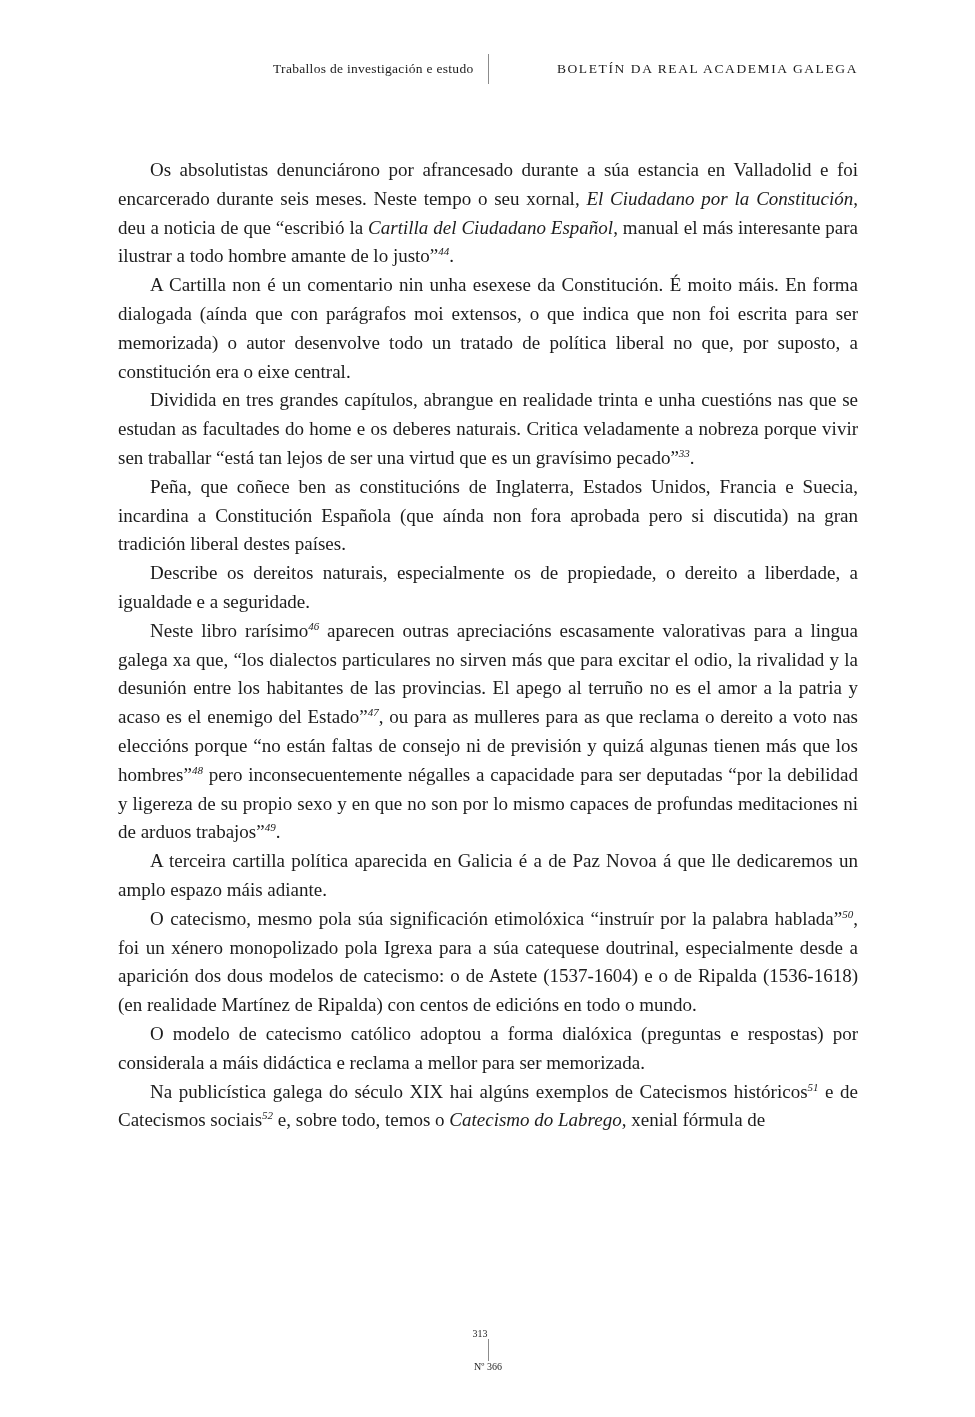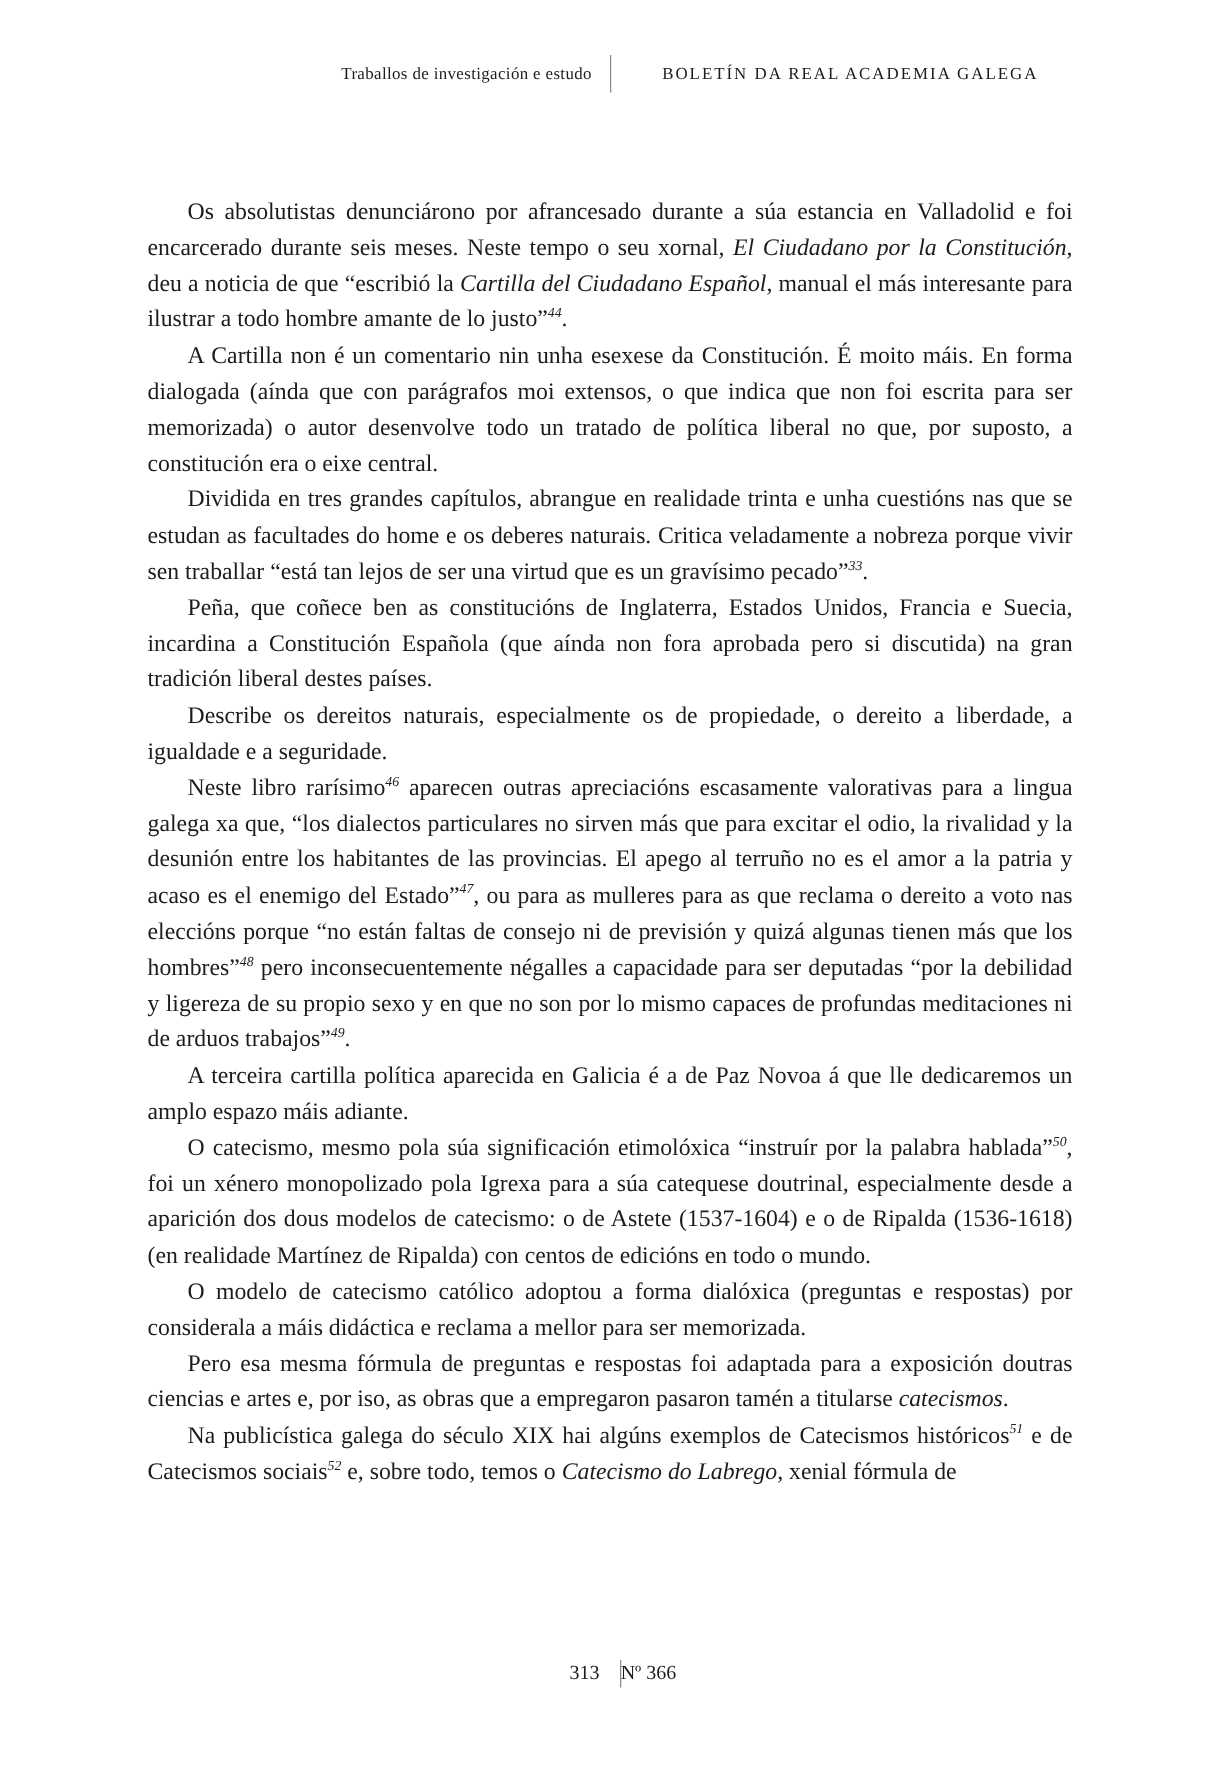--- a/index.html
+++ b/index.html
@@ -8,21 +8,21 @@
     position: relative;
     width: 975px;
     height: 1417px;
     background: #ffffff;
     font-family: "Liberation Serif", serif;
     color: #1c1c1c;
     overflow: hidden;
   }
   .page-header {
     position: absolute;
-    top: 44px;
+    top: 54px;
     left: 118px;
     width: 740px;
     display: flex;
     align-items: center;
   }
   .page-header .hleft {
     flex: 1;
     text-align: right;
     font-size: 13.5px;
     letter-spacing: 0.3px;
@@ -30,21 +30,21 @@
     white-space: nowrap;
   }
   .page-header .hdivider {
     width: 1px;
     height: 30px;
     background: #8c8c8c;
     flex: 0 0 auto;
   }
   .page-header .hright {
     flex: 1;
-    text-align: center;
+    text-align: right;
     font-size: 13.5px;
     letter-spacing: 1.6px;
     padding-left: 14px;
     white-space: nowrap;
   }
   .body-text {
     position: absolute;
     top: 156px;
     left: 118px;
     width: 740px;
@@ -63,21 +63,22 @@
     line-height: 0;
     font-style: italic;
   }
   .page-footer {
     position: absolute;
     top: 1328px;
     left: 118px;
     width: 740px;
     display: flex;
     align-items: center;
-    font-size: 16px;
+    font-size: 10px;
+    flex-direction: column;
   }
   .page-footer .fleft {
     flex: 1;
     text-align: right;
     padding-right: 16px;
   }
   .page-footer .fdivider {
     width: 1px;
     height: 22px;
     background: #8c8c8c;
@@ -103,21 +104,20 @@
   <div class="body-text">
       <p class="para"><span>Os absolutistas denunciárono por afrancesado durante a súa estancia en Valladolid e foi encarcerado durante seis meses. Neste tempo o seu xornal, </span><em>El Ciudadano por la Constitución</em><span>, deu a noticia de que “escribió la </span><em>Cartilla del Ciudadano Español</em><span>, manual el más interesante para ilustrar a todo hombre amante de lo justo”</span><sup>44</sup><span>.</span></p>
       <p class="para"><span>A Cartilla non é un comentario nin unha esexese da Constitución. É moito máis. En forma dialogada (aínda que con parágrafos moi extensos, o que indica que non foi escrita para ser memorizada) o autor desenvolve todo un tratado de política liberal no que, por suposto, a constitución era o eixe central.</span></p>
       <p class="para"><span>Dividida en tres grandes capítulos, abrangue en realidade trinta e unha cuestións nas que se estudan as facultades do home e os deberes naturais. Critica veladamente a nobreza porque vivir sen traballar “está tan lejos de ser una virtud que es un gravísimo pecado”</span><sup>33</sup><span>.</span></p>
       <p class="para"><span>Peña, que coñece ben as constitucións de Inglaterra, Estados Unidos, Francia e Suecia, incardina a Constitución Española (que aínda non fora aprobada pero si discutida) na gran tradición liberal destes países.</span></p>
       <p class="para"><span>Describe os dereitos naturais, especialmente os de propiedade, o dereito a liberdade, a igualdade e a seguridade.</span></p>
       <p class="para"><span>Neste libro rarísimo</span><sup>46</sup><span> aparecen outras apreciacións escasamente valorativas para a lingua galega xa que, “los dialectos particulares no sirven más que para excitar el odio, la rivalidad y la desunión entre los habitantes de las provincias. El apego al terruño no es el amor a la patria y acaso es el enemigo del Estado”</span><sup>47</sup><span>, ou para as mulleres para as que reclama o dereito a voto nas eleccións porque “no están faltas de consejo ni de previsión y quizá algunas tienen más que los hombres”</span><sup>48</sup><span> pero inconsecuentemente négalles a capacidade para ser deputadas “por la debilidad y ligereza de su propio sexo y en que no son por lo mismo capaces de profundas meditaciones ni de arduos trabajos”</span><sup>49</sup><span>.</span></p>
       <p class="para"><span>A terceira cartilla política aparecida en Galicia é a de Paz Novoa á que lle dedicaremos un amplo espazo máis adiante.</span></p>
       <p class="para"><span>O catecismo, mesmo pola súa significación etimolóxica “instruír por la palabra hablada”</span><sup>50</sup><span>, foi un xénero monopolizado pola Igrexa para a súa catequese doutrinal, especialmente desde a aparición dos dous modelos de catecismo: o de Astete (1537-1604) e o de Ripalda (1536-1618) (en realidade Martínez de Ripalda) con centos de edicións en todo o mundo.</span></p>
       <p class="para"><span>O modelo de catecismo católico adoptou a forma dialóxica (preguntas e respostas) por considerala a máis didáctica e reclama a mellor para ser memorizada.</span></p>
-      <p class="para"><span>Pero esa mesma fórmula de preguntas e respostas foi adaptada para a exposición doutras ciencias e artes e, por iso, as obras que a empregaron pasaron tamén a titularse </span><em>catecismos</em><span>.</span></p>
       <p class="para"><span>Na publicística galega do século XIX hai algúns exemplos de Catecismos históricos</span><sup>51</sup><span> e de Catecismos sociais</span><sup>52</sup><span> e, sobre todo, temos o </span><em>Catecismo do Labrego</em><span>, xenial fórmula de</span></p>
     </div>
 
   <div class="page-footer">
     <span class="fleft">313</span>
     <span class="fdivider"></span>
     <span class="fright">Nº 366</span>
   </div>
 
 </div>

